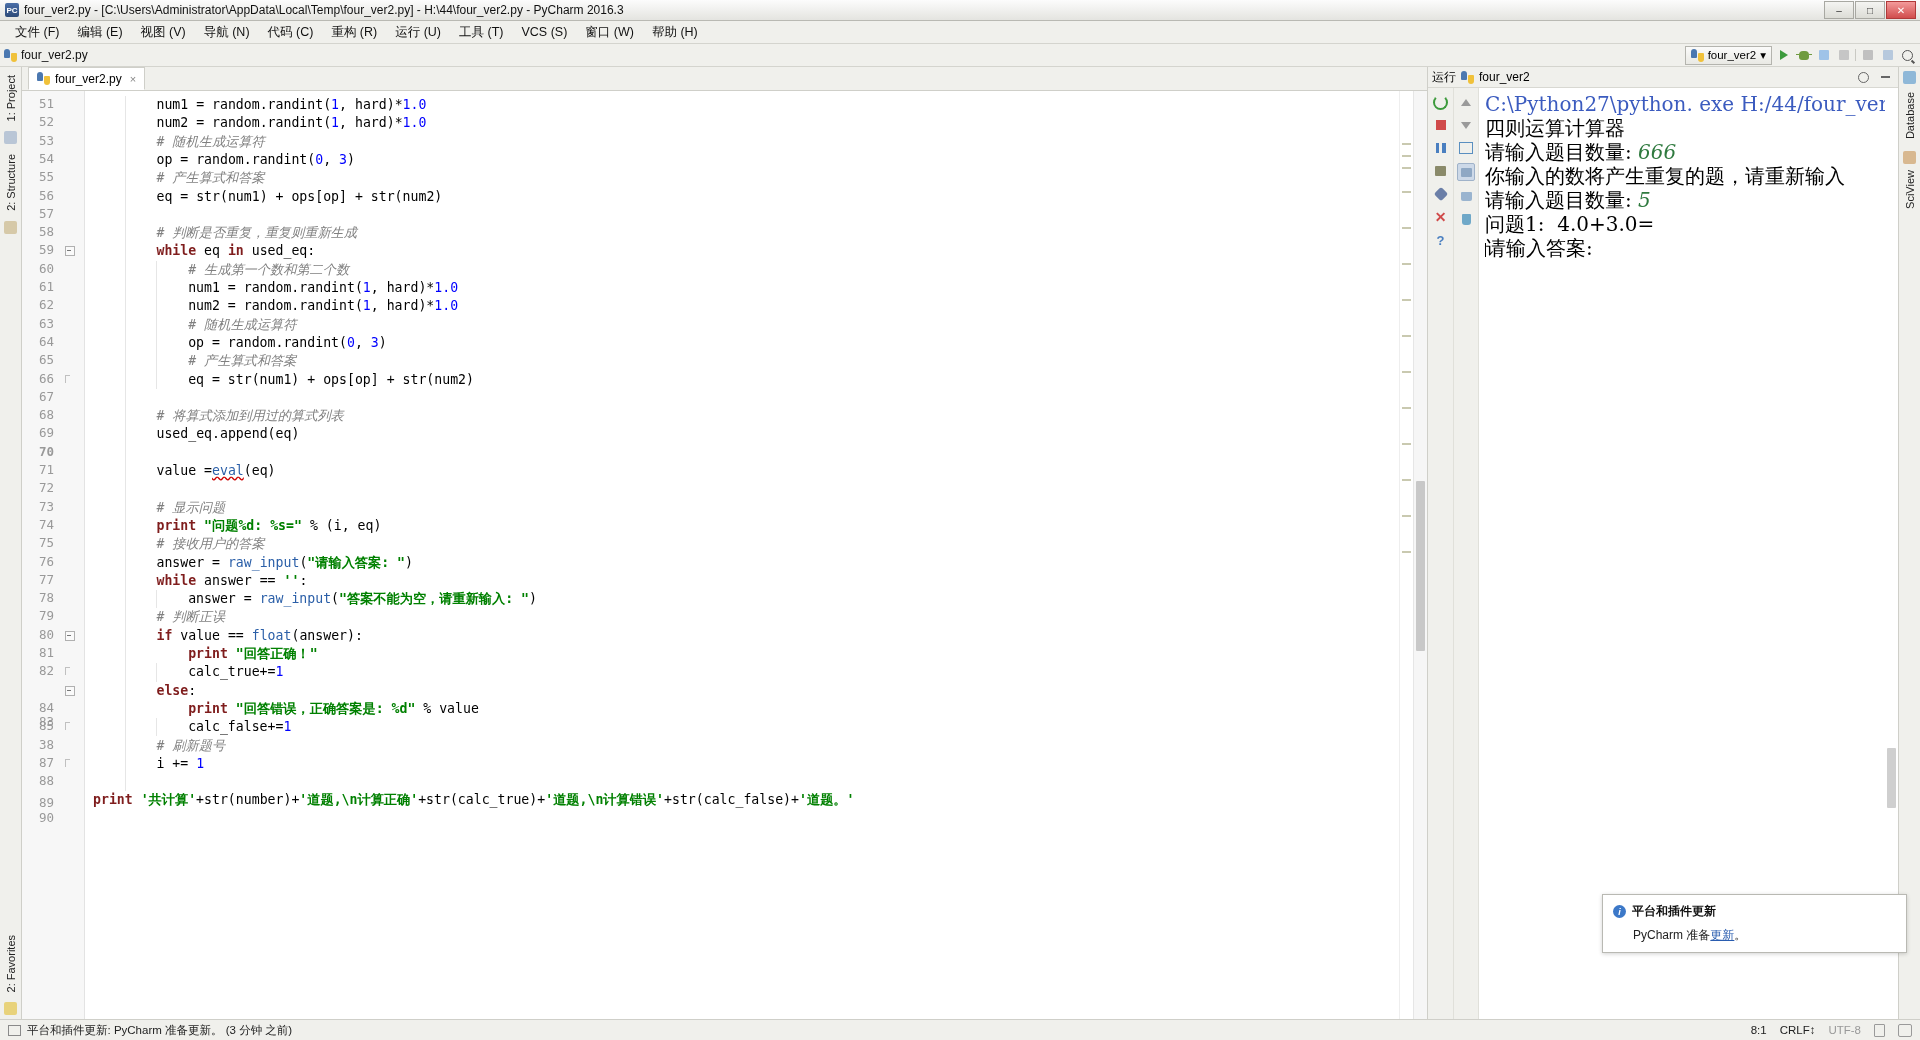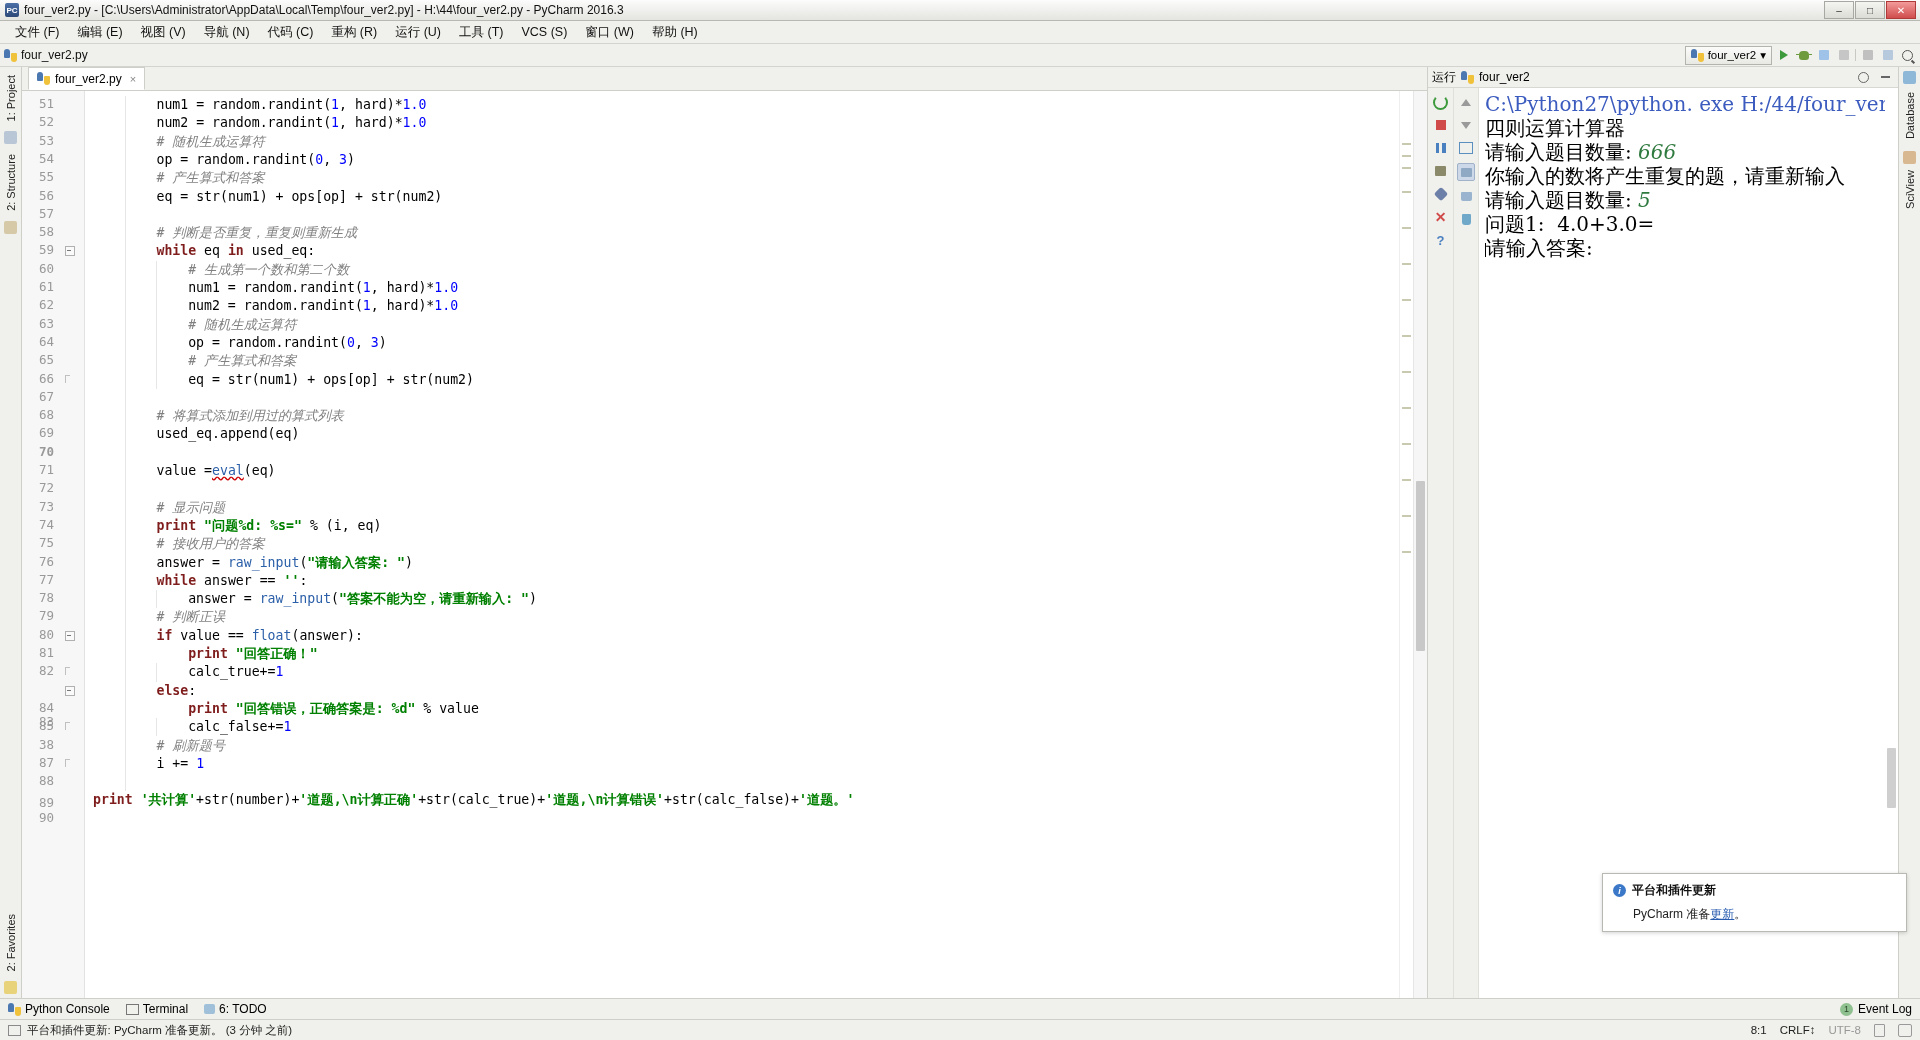--- a/index.html
+++ b/index.html
@@ -456,38 +456,20 @@
       <div class="notif-hd">
         <span class="info-ico">i</span>
         <span>平台和插件更新</span>
       </div>
       <div class="notif-bd">
         <span>PyCharm 准备</span><a href="#">更新</a><span>。</span>
       </div>
     </div>
   </div>
 
-  <div class="bottombar">
-    <div class="btitem">
-      <span class="py-ico"></span>
-      <span>Python Console</span>
-    </div>
-    <div class="btitem">
-      <span style="width:11px;height:9px;border:1.4px solid #777;display:inline-block;"></span>
-      <span>Terminal</span>
-    </div>
-    <div class="btitem">
-      <span style="width:11px;height:10px;background:#9fc0d8;display:inline-block;border-radius:2px;"></span>
-      <span>6: TODO</span>
-    </div>
-    <div class="bt-right">
-      <span class="badge">1</span>
-      <span>Event Log</span>
-    </div>
-  </div>
 
   <div class="statusbar">
     <span style="width:11px;height:9px;border:1.4px solid #8a8a8a;display:inline-block;margin-right:6px;"></span>
     <span>平台和插件更新: PyCharm 准备更新。 (3 分钟 之前)</span>
     <span class="sb-right">
       <span>8:1</span>
       <span>CRLF↕</span>
       <span class="sb-dim">UTF-8</span>
       <span style="width:9px;height:11px;border:1.4px solid #9a9a9a;display:inline-block;border-radius:1px;"></span>
       <span style="width:12px;height:11px;border:1.4px solid #9a9a9a;display:inline-block;border-radius:2px;"></span>

